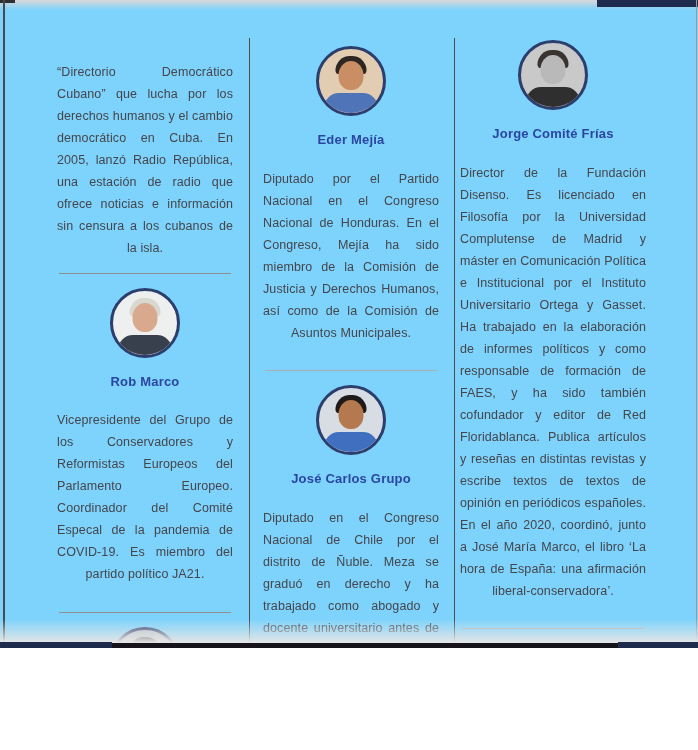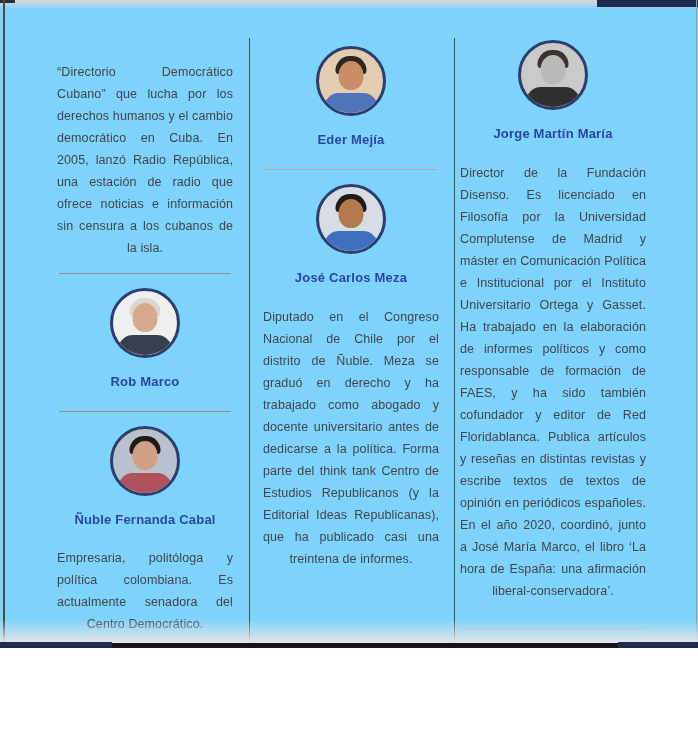--- a/index.html
+++ b/index.html
@@ -80,20 +80,21 @@
   <div class="col" id="col1">
     <p class="intro">“Directorio Democrático Cubano” que lucha por los derechos humanos y el cambio democrático en Cuba. En 2005, lanzó Radio República, una estación de radio que ofrece noticias e información sin censura a los cubanos de la isla.</p>
     <hr class="hdiv">
     <div class="profile">
       <div class="avatar" style="--bg: #eef0ef; --hair: #d9d8d0; --skin: #d9a98e; --shirt: #39404d;">
         <span class="hair"></span>
         <span class="head"></span>
         <span class="shoulders"></span>
       </div>
       <div class="pname">Rob Marco</div>
+      <p class="bio">Vicepresidente del Grupo de los Conservadores y Reformistas Europeos del Parlamento Europeo. Coordinador del Comité Especal de la pandemia de COVID-19. Es miembro del partido político JA21.</p>
     </div>
     <hr class="hdiv">
     <div class="profile">
       <div class="avatar" style="--bg: #b9c2cc; --hair: #201a18; --skin: #cfa087; --shirt: #b0525c;">
         <span class="hair"></span>
         <span class="head"></span>
         <span class="shoulders"></span>
       </div>
       <div class="pname">Ñuble Fernanda Cabal</div>
       <p class="bio">Empresaria, politóloga y política colombiana. Es actualmente senadora del Centro Democrático.</p>
@@ -101,41 +102,42 @@
   </div>
 
   <div class="col" id="col2">
     <div class="profile">
       <div class="avatar" style="--bg: #e3cdb2; --hair: #2e2620; --skin: #c98e63; --shirt: #4f74b8;">
         <span class="hair"></span>
         <span class="head"></span>
         <span class="shoulders"></span>
       </div>
       <div class="pname">Eder Mejía</div>
+      <p class="bio">Diputado por el Partido Nacional en el Congreso Nacional de Honduras. En el Congreso, Mejía ha sido miembro de la Comisión de Justicia y Derechos Humanos, así como de la Comisión de Asuntos Municipales.</p>
     </div>
     <hr class="hdiv light">
     <div class="profile">
       <div class="avatar" style="--bg: #d7dde3; --hair: #1e1a18; --skin: #b5794f; --shirt: #3f6fbe;">
         <span class="hair"></span>
         <span class="head"></span>
         <span class="shoulders"></span>
       </div>
-      <div class="pname">José Carlos Meza</div>
+      <div class="pname">José Carlos Grupo</div>
       <p class="bio">Diputado en el Congreso Nacional de Chile por el distrito de Ñuble. Meza se graduó en derecho y ha trabajado como abogado y docente universitario antes de dedicarse a la política. Forma parte del think tank Centro de Estudios Republicanos (y la Editorial Ideas Republicanas), que ha publicado casi una treintena de informes.</p>
     </div>
   </div>
 
   <div class="col" id="col3">
     <div class="profile">
       <div class="avatar" style="--bg: #c9c9c9; --hair: #3a3430; --skin: #b9b9b9; --shirt: #2f2f2f;">
         <span class="hair"></span>
         <span class="head"></span>
         <span class="shoulders"></span>
       </div>
-      <div class="pname">Jorge Martín María</div>
+      <div class="pname">Jorge Comité Frías</div>
       <p class="bio">Director de la Fundación Disenso. Es licenciado en Filosofía por la Universidad Complutense de Madrid y máster en Comunicación Política e Institucional por el Instituto Universitario Ortega y Gasset. Ha trabajado en la elaboración de informes políticos y como responsable de formación de FAES, y ha sido también cofundador y editor de Red Floridablanca. Publica artículos y reseñas en distintas revistas y escribe textos de textos de opinión en periódicos españoles. En el año 2020, coordinó, junto a José María Marco, el libro ‘La hora de España: una afirmación liberal-conservadora’.</p>
     </div>
     <hr class="hdiv light">
     <div class="profile">
       <div class="avatar" style="--bg: #a7adb3; --hair: #241f1c; --skin: #c08a5f; --shirt: #39424f;">
         <span class="hair"></span>
         <span class="head"></span>
         <span class="shoulders"></span>
       </div>
       <div class="pname">Eduardo Cader</div>

